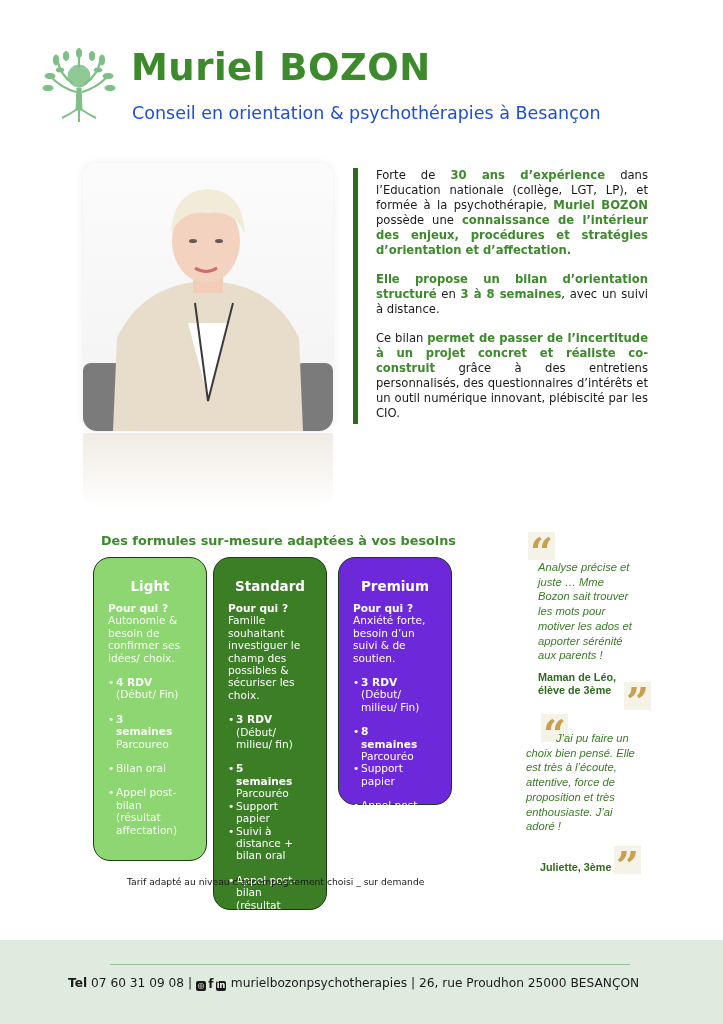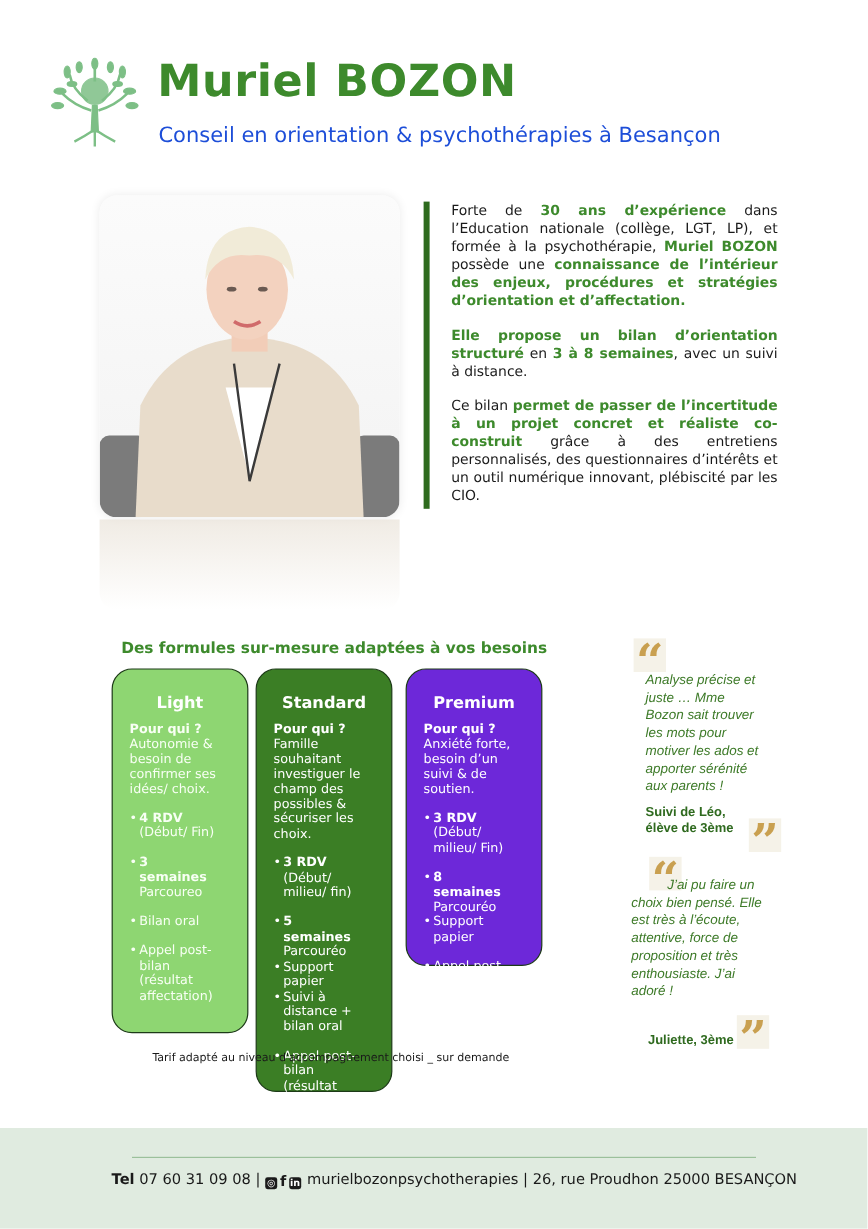--- a/index.html
+++ b/index.html
@@ -43,21 +43,21 @@
     .tarif { position: absolute; left: 127px; top: 876px; font-size: 9.2px; color: #1a1a1a; }
 
     
     .quote-mark { position: absolute; font-family: "DejaVu Serif", serif; font-weight: bold; color: #c9a050; font-size: 40px; line-height: 1; background: #f5f2e8; padding: 0 2px; height: 28px; overflow: hidden; }
     .testi { position: absolute; font-family: "Liberation Sans", sans-serif; font-style: italic; color: #3d7a28; font-size: 11.2px; line-height: 14.7px; }
     .testi-author { position: absolute; font-family: "Liberation Sans", sans-serif; font-weight: bold; color: #2f6a1f; font-size: 10.8px; line-height: 13px; }
 
     
     .footer { position: absolute; left: 0; top: 940px; width: 723px; height: 84px; background: #e0ebe0; }
     .footer-line { position: absolute; left: 110px; top: 964px; width: 520px; height: 1px; background: #9bc09b; }
-    .footer-text { position: absolute; left: 93px; top: 976px; font-size: 12.2px; color: #1a1a1a; white-space: nowrap; }
+    .footer-text { position: absolute; left: 68px; top: 976px; font-size: 12.2px; color: #1a1a1a; white-space: nowrap; }
     .footer-text b { font-weight: bold; }
     .social { display: inline-block; width: 10px; height: 10px; background: #1a1a1a; color: #fff; font-size: 8px; line-height: 10px; text-align: center; border-radius: 2px; vertical-align: -1px; margin-right: 1px; font-weight: bold; }
     .social.f { background: none; color: #1a1a1a; font-size: 12px; width: 8px; }
   </style>
 </head>
 <body>
 
 <div class="logo">
   <svg width="78" height="78" viewBox="0 0 78 78">
     <g fill="#7dbf86" stroke="#7dbf86">
@@ -156,21 +156,21 @@
       <li class="gap"><span>Appel post-bilan (résultat affectation)</span></li>
     </ul>
   </div>
 </div>
 
 <div class="tarif">Tarif adapté au niveau d'accompagnement choisi _ sur demande</div>
 
 <div class="quote-mark" style="left:528px; top:532px;">“</div>
 <div class="testi" style="left:538px; top:560px; width:100px;">Analyse précise et juste … Mme Bozon sait trouver les mots pour motiver les ados et apporter sérénité aux parents !</div>
 <div class="testi-author" style="left:538px; top:671px;">
-  <span>Suivi de Léo,</span><br>
+  <span>Maman de Léo,</span><br>
   <span>élève de 3ème</span>
 </div>
 <div class="quote-mark" style="left:624px; top:682px;">”</div>
 
 <div class="quote-mark" style="left:541px; top:714px;">“</div>
 <div class="testi" style="left:508px; top:731px; width:115px; text-indent:30px;margin-left:18px;">J’ai pu faire un choix bien pensé. Elle est très à l’écoute, attentive, force de proposition et très enthousiaste. J’ai adoré !</div>
 <div class="testi-author" style="left:540px; top:861px;">Juliette, 3ème</div>
 <div class="quote-mark" style="left:614px; top:846px;">”</div>
 
 <div class="footer"></div>

